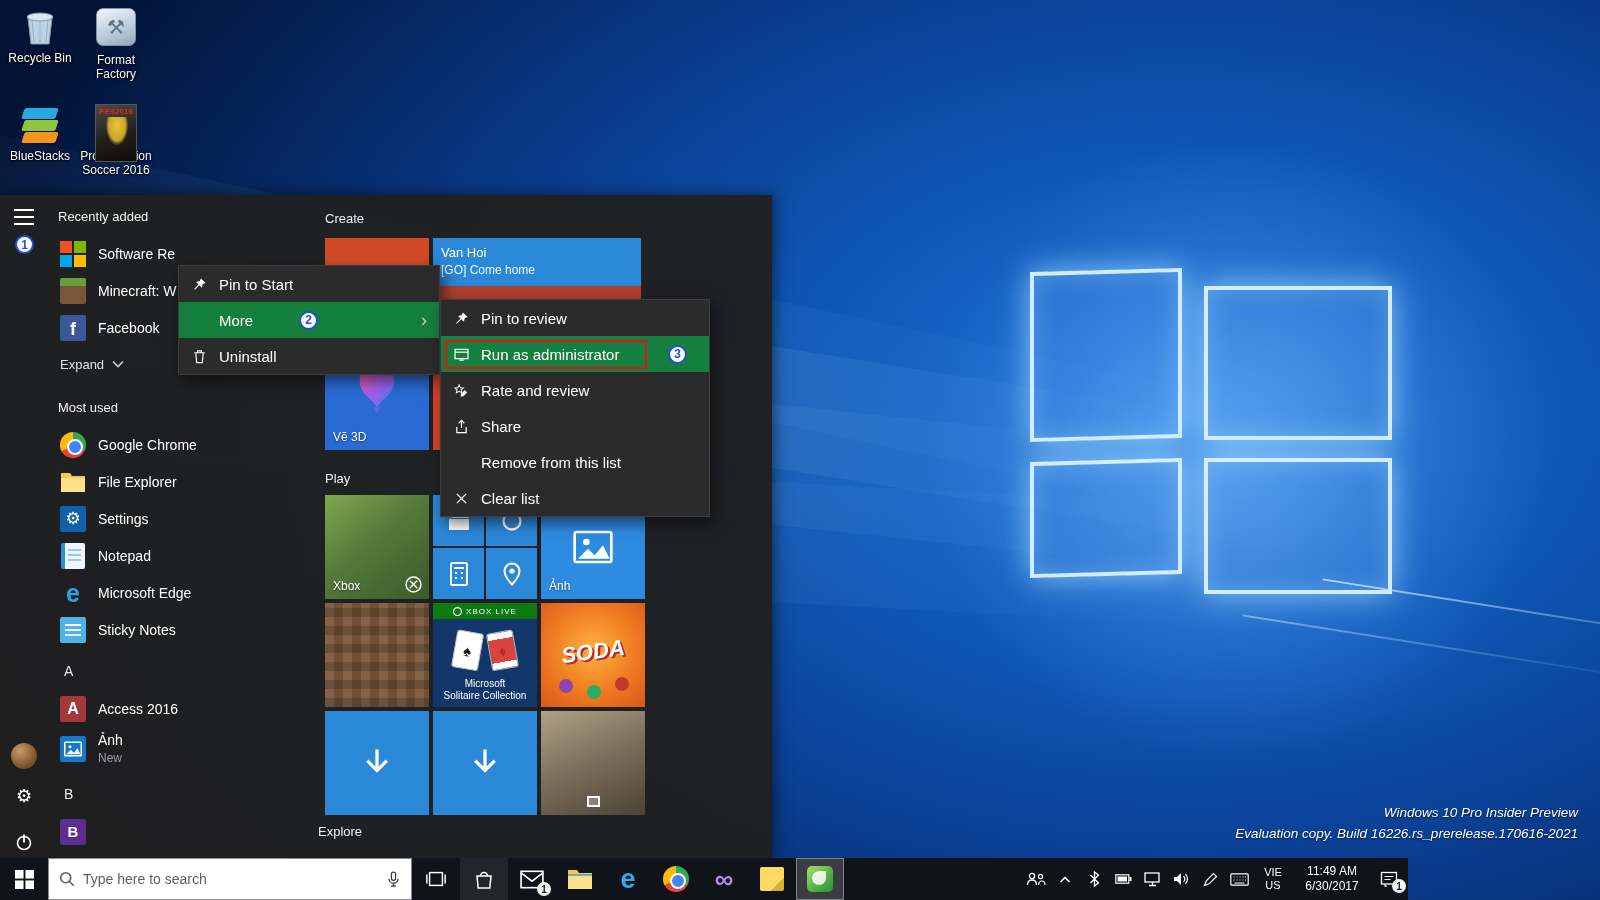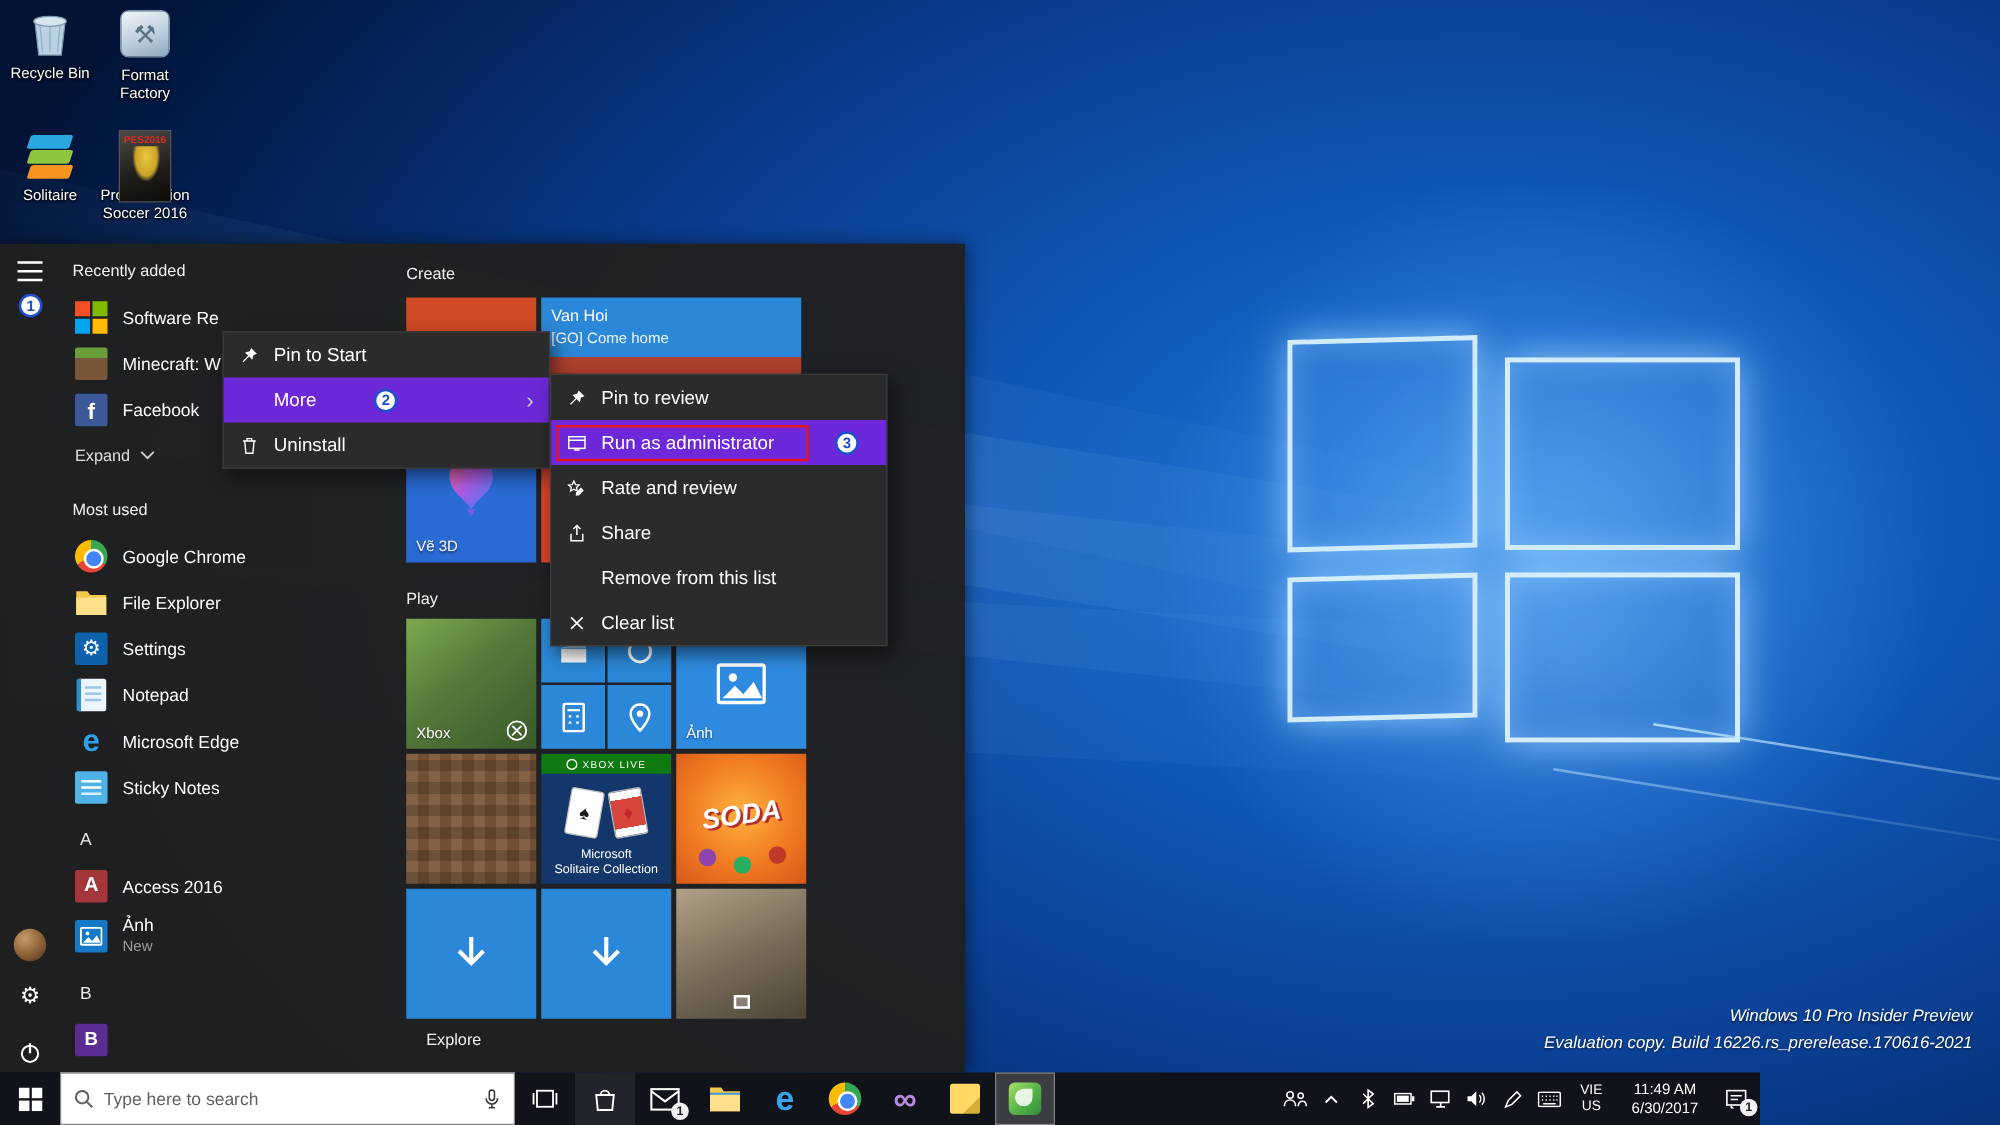--- a/index.html
+++ b/index.html
@@ -132,21 +132,21 @@
   .candy-dot { position:absolute; border-radius:50%; width:14px; height:14px; }
   .tile-dl { display:flex; align-items:center; justify-content:center; background:#2b88d8; }
   .tile-game { background:linear-gradient(155deg,#b0a187 0%, #7a6e5a 50%, #4c4336 100%); }
   .tile-game .mini-win { position:absolute; left:46px; bottom:8px; width:13px; height:11px; border:2px solid #fff; background:rgba(255,255,255,.25); }
 
   
   .ctx { position:absolute; background:#2b2b2b; border:1px solid #3d3d3d; box-shadow:4px 6px 14px rgba(0,0,0,.55); z-index:20;margin-top:16px; }
   .ctx-menu { left:178px; top:249px; width:262px; }
   .submenu { left:440px; top:283px; width:270px; z-index:21; }
   .ctx-row { height:36px; display:flex; align-items:center; gap:12px; padding:0 12px; color:#fff; font-size:15px; cursor:default; }
-  .ctx-row.hl { background:#6d28d9; }
+  .ctx-row.hl { background:#15803d; }
   .mi { width:16px; height:16px; flex:none; display:flex; align-items:center; justify-content:center; }
   .chev-right { margin-left:auto; font-size:18px; color:#cfcfcf; }
   .badge2 { margin-left:34px; }
   .badge3 { margin-left:auto; margin-right:10px; }
   .red-box { display:flex; align-items:center; gap:12px; border:2px solid #e3141e; padding:4px 26px 4px 6px; }
 
   
   .taskbar { position:absolute; left:0; top:858px; width:1408px; height:42px; background:#10131a; z-index:30;
     display:flex; align-items:stretch; color:#fff; }
   .tb-slot { width:48px; display:flex; align-items:center; justify-content:center; position:relative; flex:none; }
@@ -208,21 +208,21 @@
         <div class="ff-art">⚒</div>
       </div>
     <div class="dlabel">Format Factory</div>
   </div>
   <div class="desk-icon di-bs">
     <div class="art">
       <span class="bs-layer" style="top:4px; background:#29a8e0;"></span>
       <span class="bs-layer" style="top:16px; background:#8dc63f;"></span>
       <span class="bs-layer" style="top:28px; background:#f7941e;"></span>
     </div>
-    <div class="dlabel">Solitaire</div>
+    <div class="dlabel">BlueStacks</div>
   </div>
   <div class="desk-icon di-pes">
     <div class="art">
       <div class="pes-art">
         <span class="pes-txt">PES2016</span>
         <span class="player"></span>
       </div>
     </div>
     <div class="dlabel">Pro Evolution Soccer 2016</div>
   </div>
@@ -458,21 +458,21 @@
     </div>
     <div class="tile tile-dl" style="left:433px; top:516px;">
       <svg width="36" height="36" viewBox="0 0 24 24">
           <path d="M12 3v13M5.5 10.5L12 17l6.5-6.5" stroke="#fff" stroke-width="2.2" fill="none"></path>
         </svg>
     </div>
     <div class="tile tile-game" style="left:541px; top:516px;">
       <span class="mini-win"></span>
     </div>
 
-    <div class="tile-group-label" style="left:341px; top:629px;">Explore</div>
+    <div class="tile-group-label" style="left:318px; top:629px;">Explore</div>
   </div>
 
   <div class="ctx ctx-menu">
     <div class="ctx-row">
       <span class="mi">
         <svg width="15" height="15" viewBox="0 0 16 16">
             <path d="M9.5 1.5L14.5 6.5 11.5 7.5 10.5 11.5 7.8 8.8 3 13.6 2.2 12.8 7 8 4.3 5.3 8.3 4.3z" fill="#fff"></path>
           </svg>
       </span>
       <span>Pin to Start</span>

